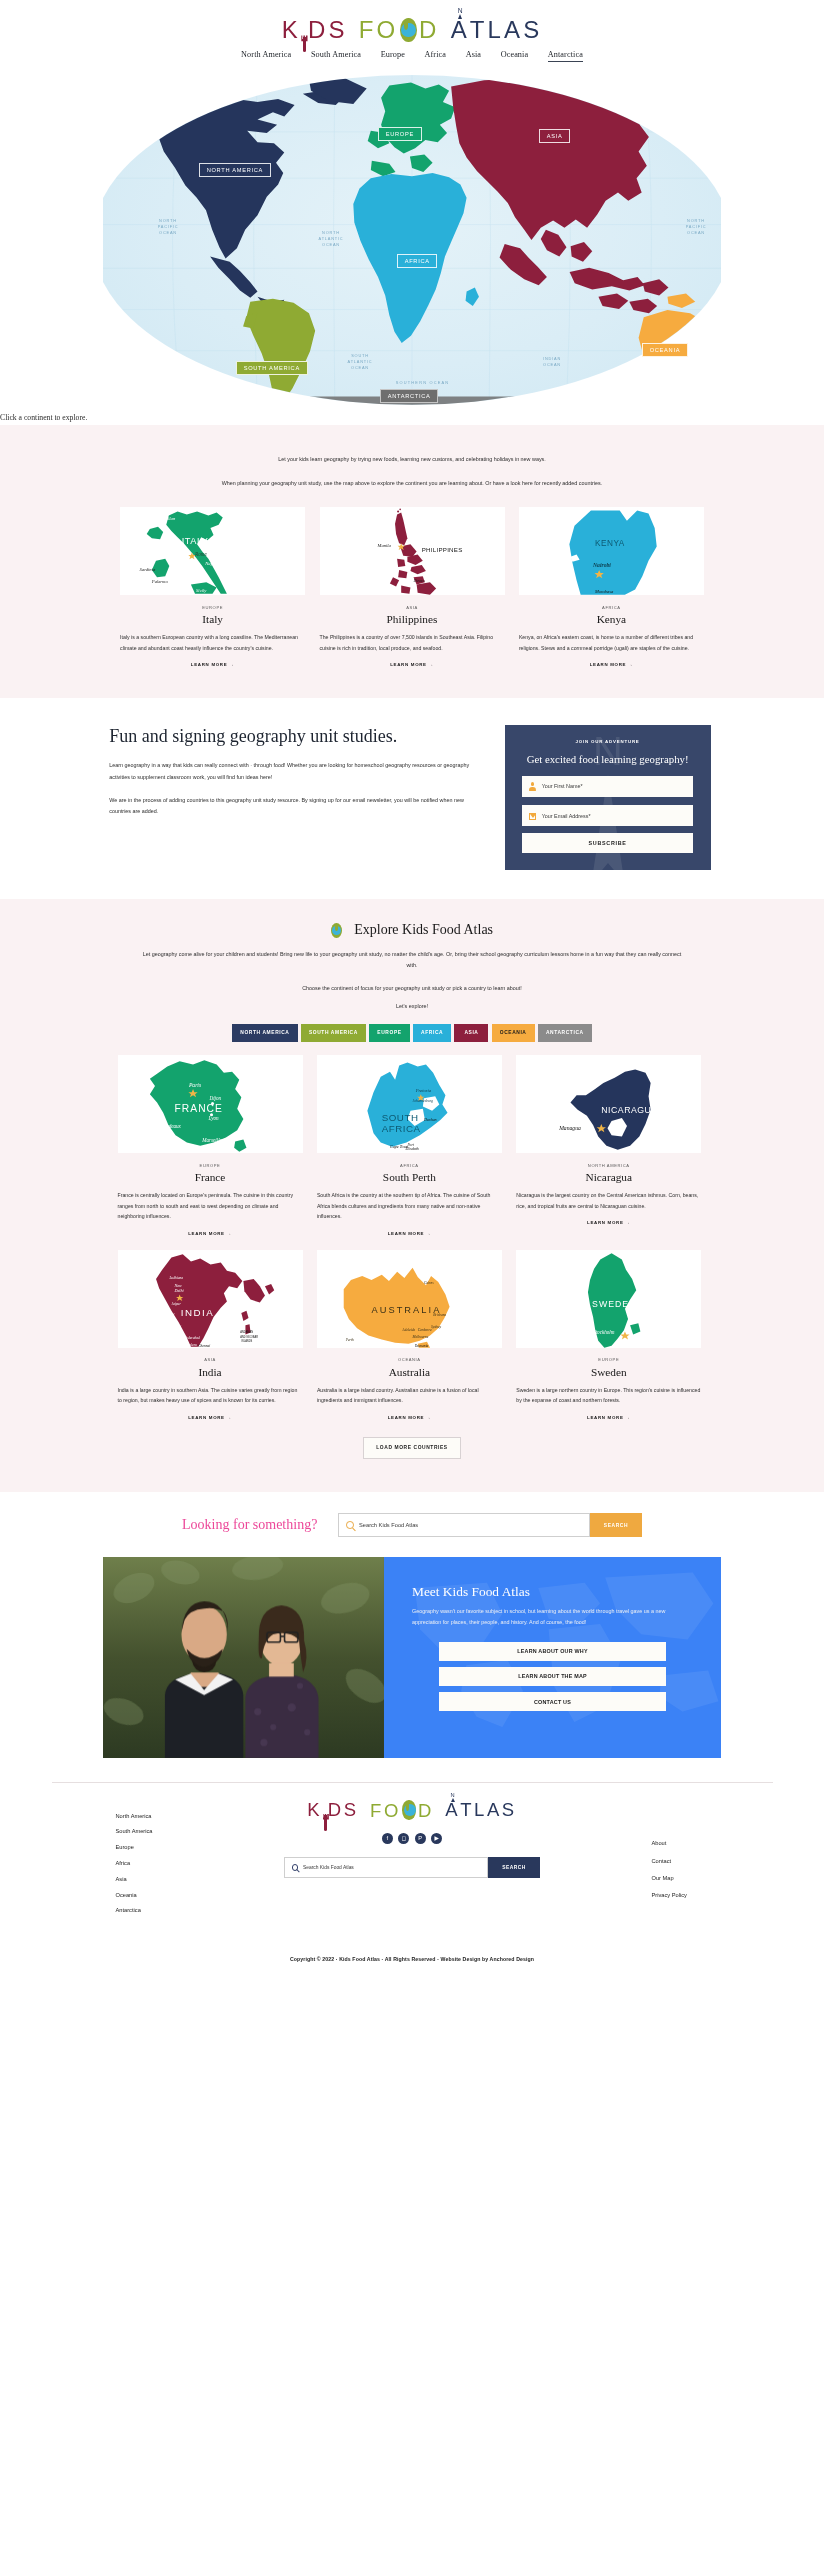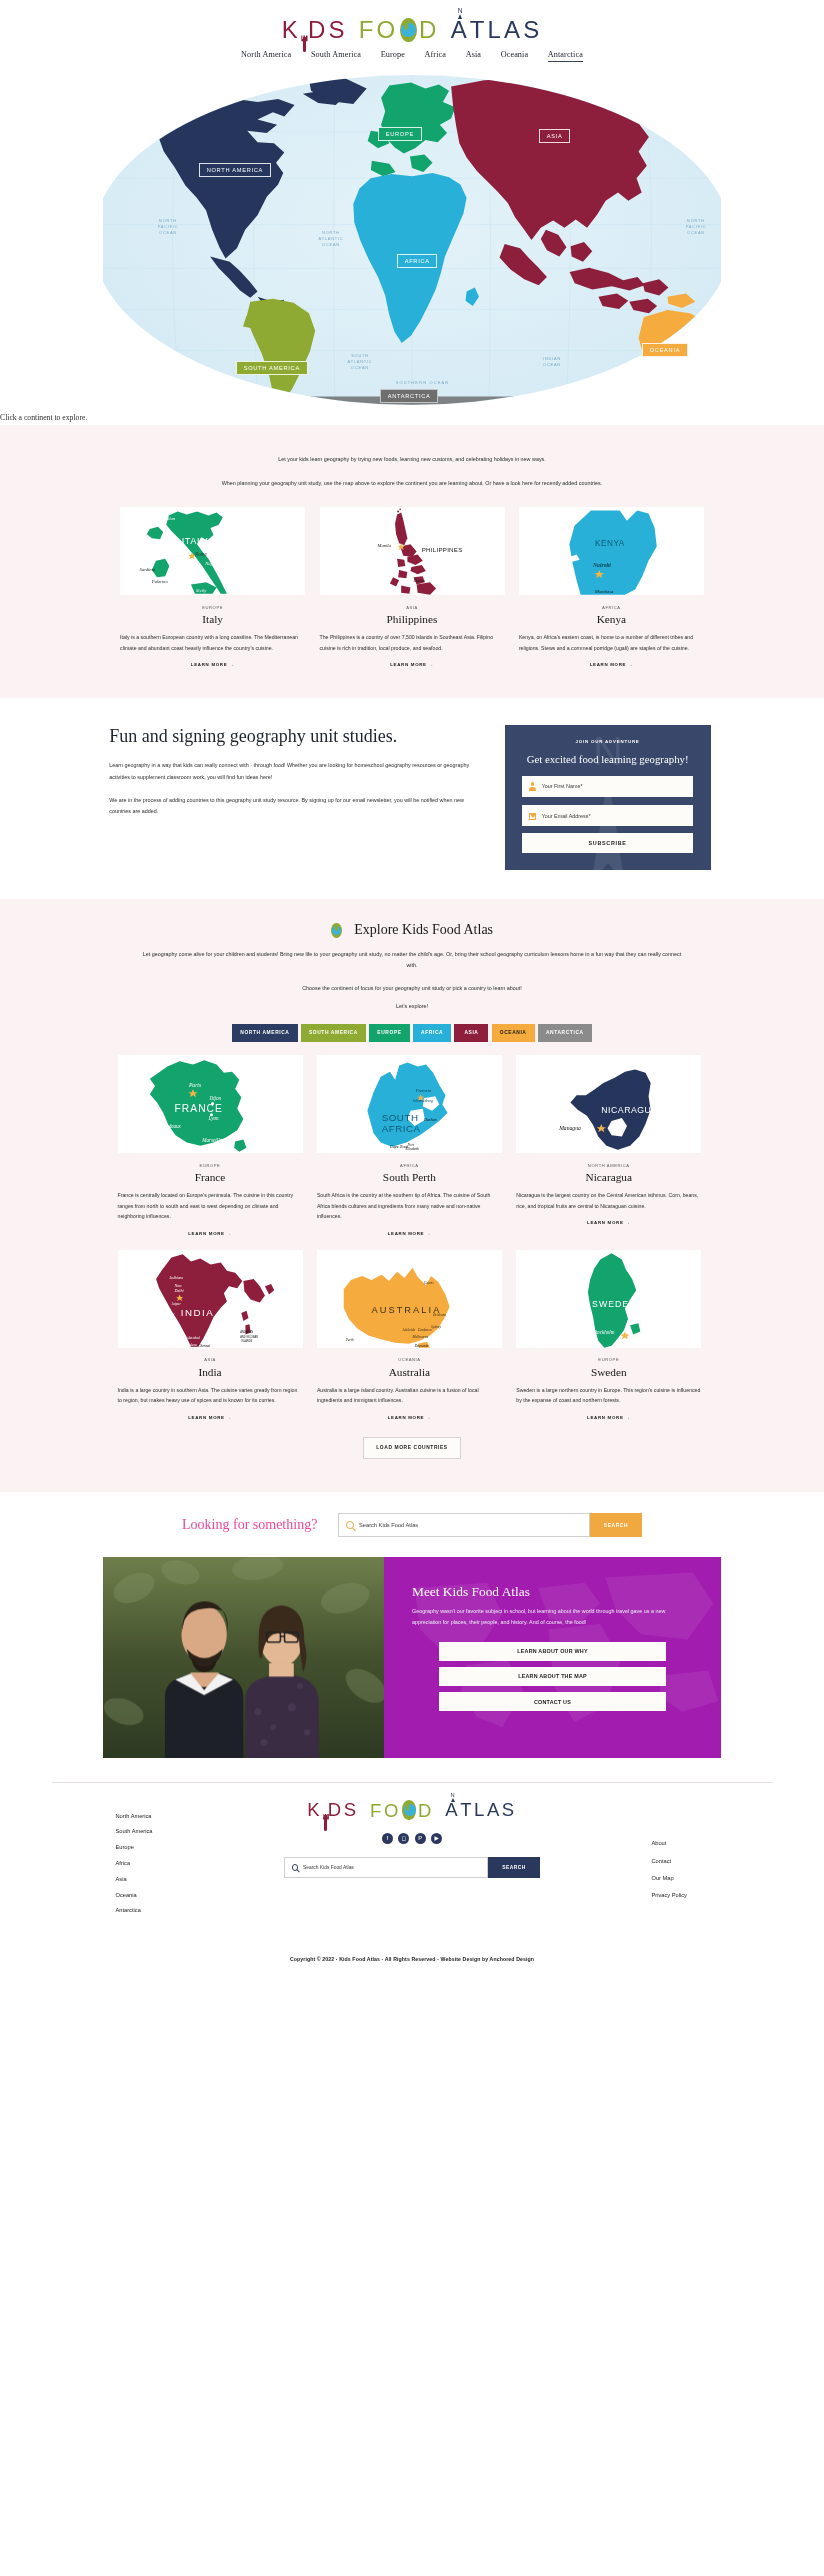--- a/index.html
+++ b/index.html
@@ -156,21 +156,21 @@
   .mag::after{ content:""; position:absolute; right:-3.1px; bottom:-2.1px; width:4.1px; height:1px;
       background:#e8a63f; transform:rotate(45deg); }
   .search-input-wrap .ph { font-size:5.7px; color:#3a3a3a; }
   .search-go { width:52px; background:#efa940; color:#fff; border:none; font-size:4.9px;
       letter-spacing:0.6px; font-weight:bold; cursor:pointer; font-family:"Liberation Sans", sans-serif; }
 
   
   .meet-sec { background:#fff; padding: 4.1px 0 24px; }
   .meet-row { display:flex; width:618px; margin:0 auto; }
   .meet-photo { width:281px; height:201px; position:relative; overflow:hidden; background:#3e4a32; }
-  .meet-right { width:337px; background:#a21caf; position:relative; overflow:hidden;
+  .meet-right { width:337px; background:#3b82f6; position:relative; overflow:hidden;
       padding: 27px 28px 20.6px; }
   .meet-wm { position:absolute; left:0; top:0; width:100%; height:100%; opacity:.07; }
   .meet-h { position:relative; font-family:"Liberation Serif", serif; font-size:13.4px;
       color:#fff; font-weight:400; }
   .meet-p { position:relative; color:#eceff5; font-size:5.4px; line-height:2.1; margin-top:6.2px; }
   .meet-btn { position:relative; display:block; width:227px; margin: 6.7px auto 0;
       background:#fdfcf8; border:none; height:18.5px; font-size:5.4px; font-weight:bold;
       letter-spacing:0.2px; color:#1b1b1b; cursor:pointer; font-family:"Liberation Sans", sans-serif; }
   .meet-btn.first { margin-top:13.4px; }
 

